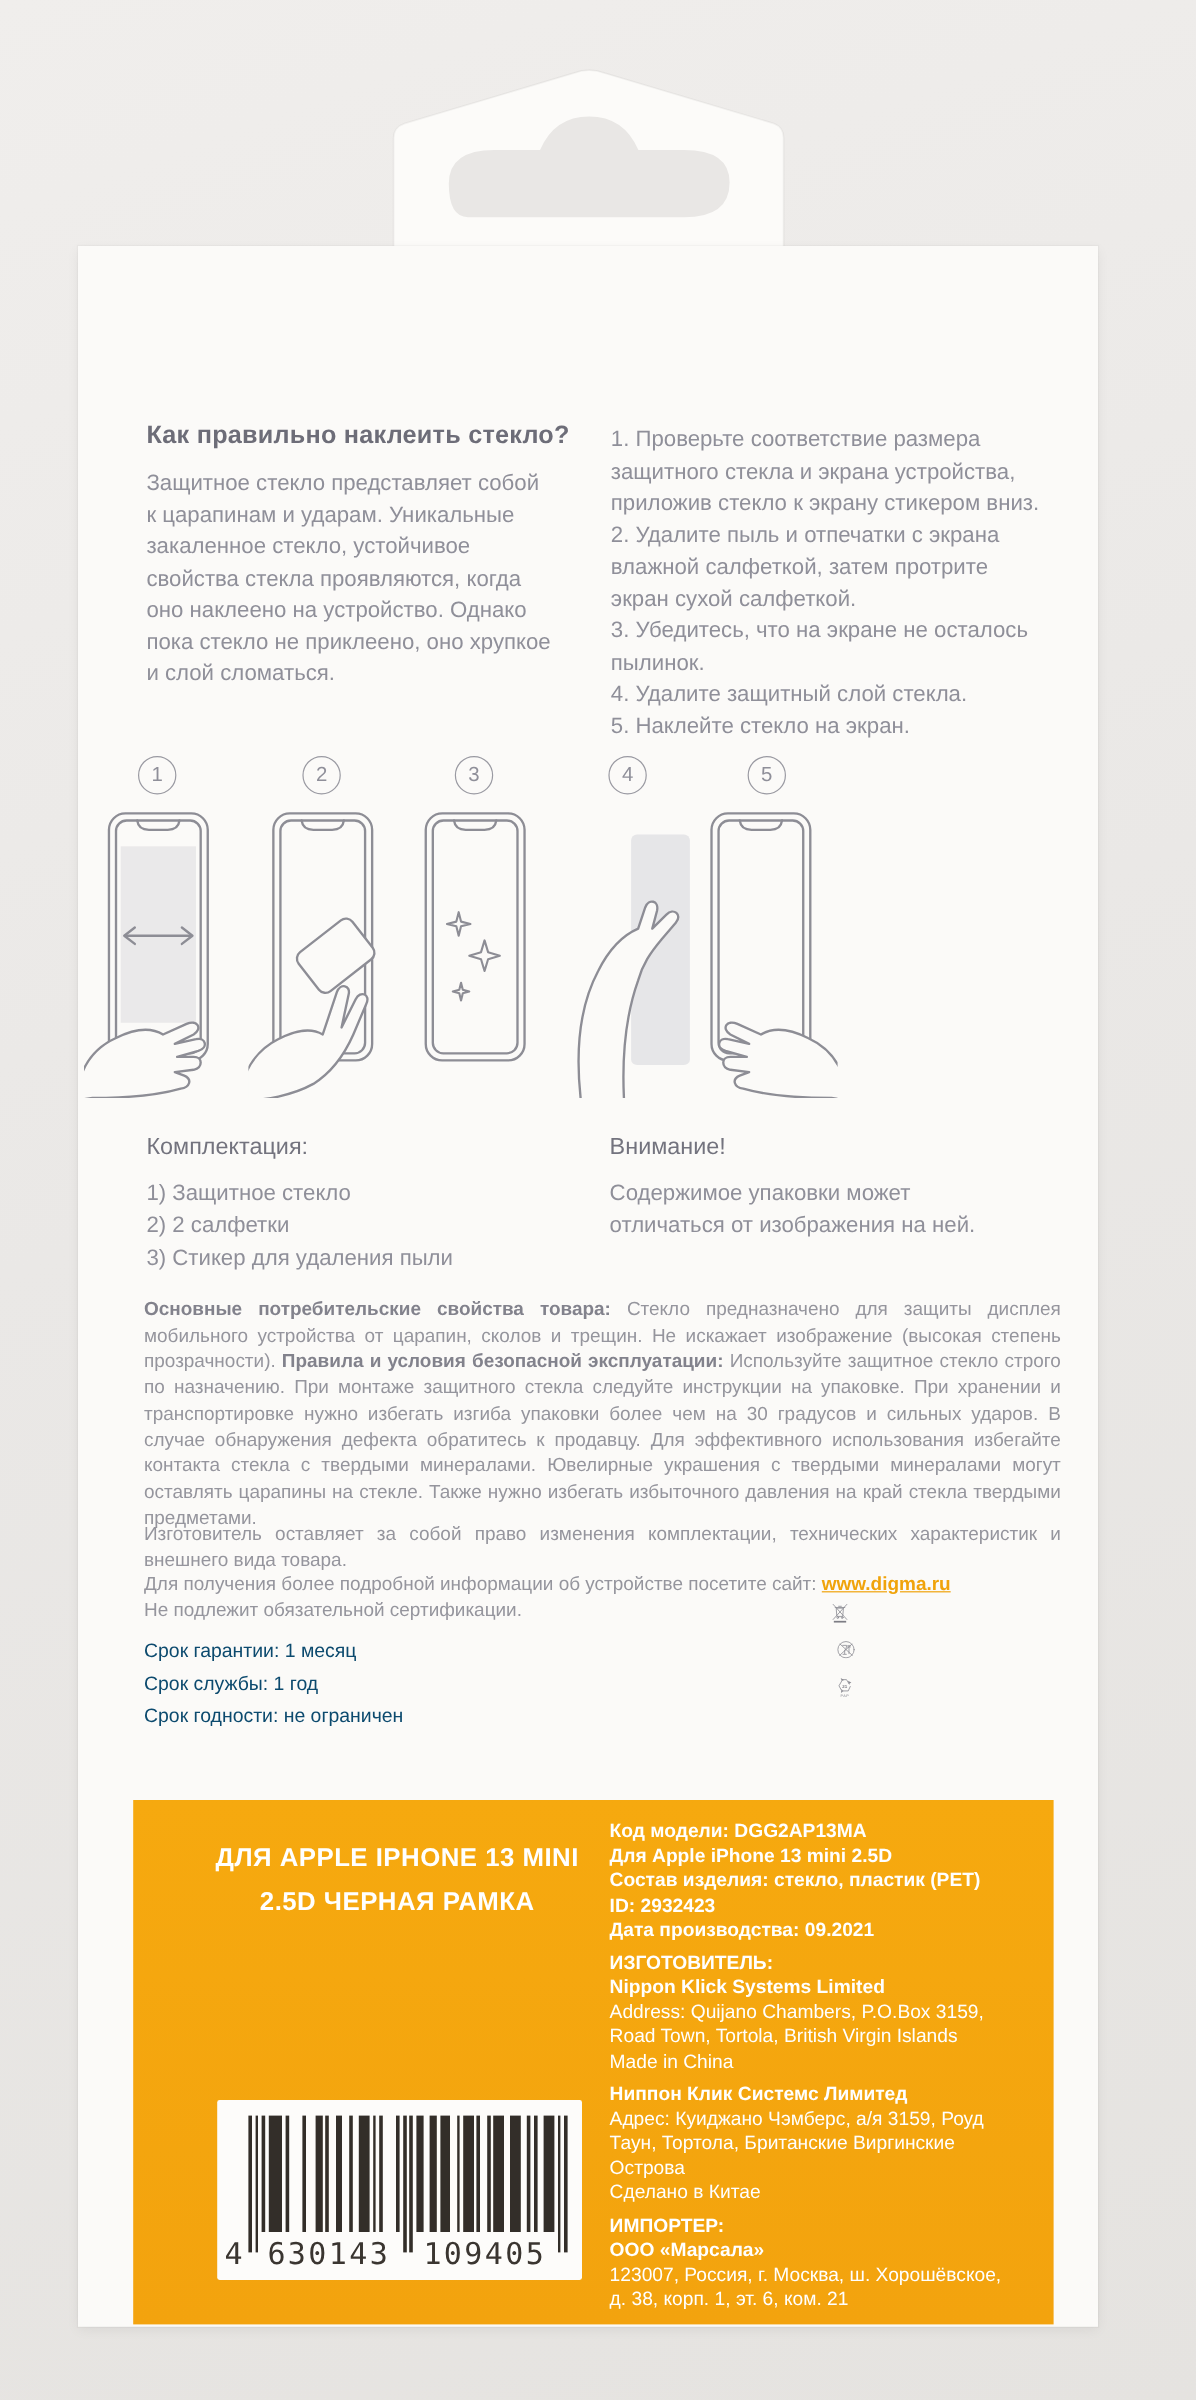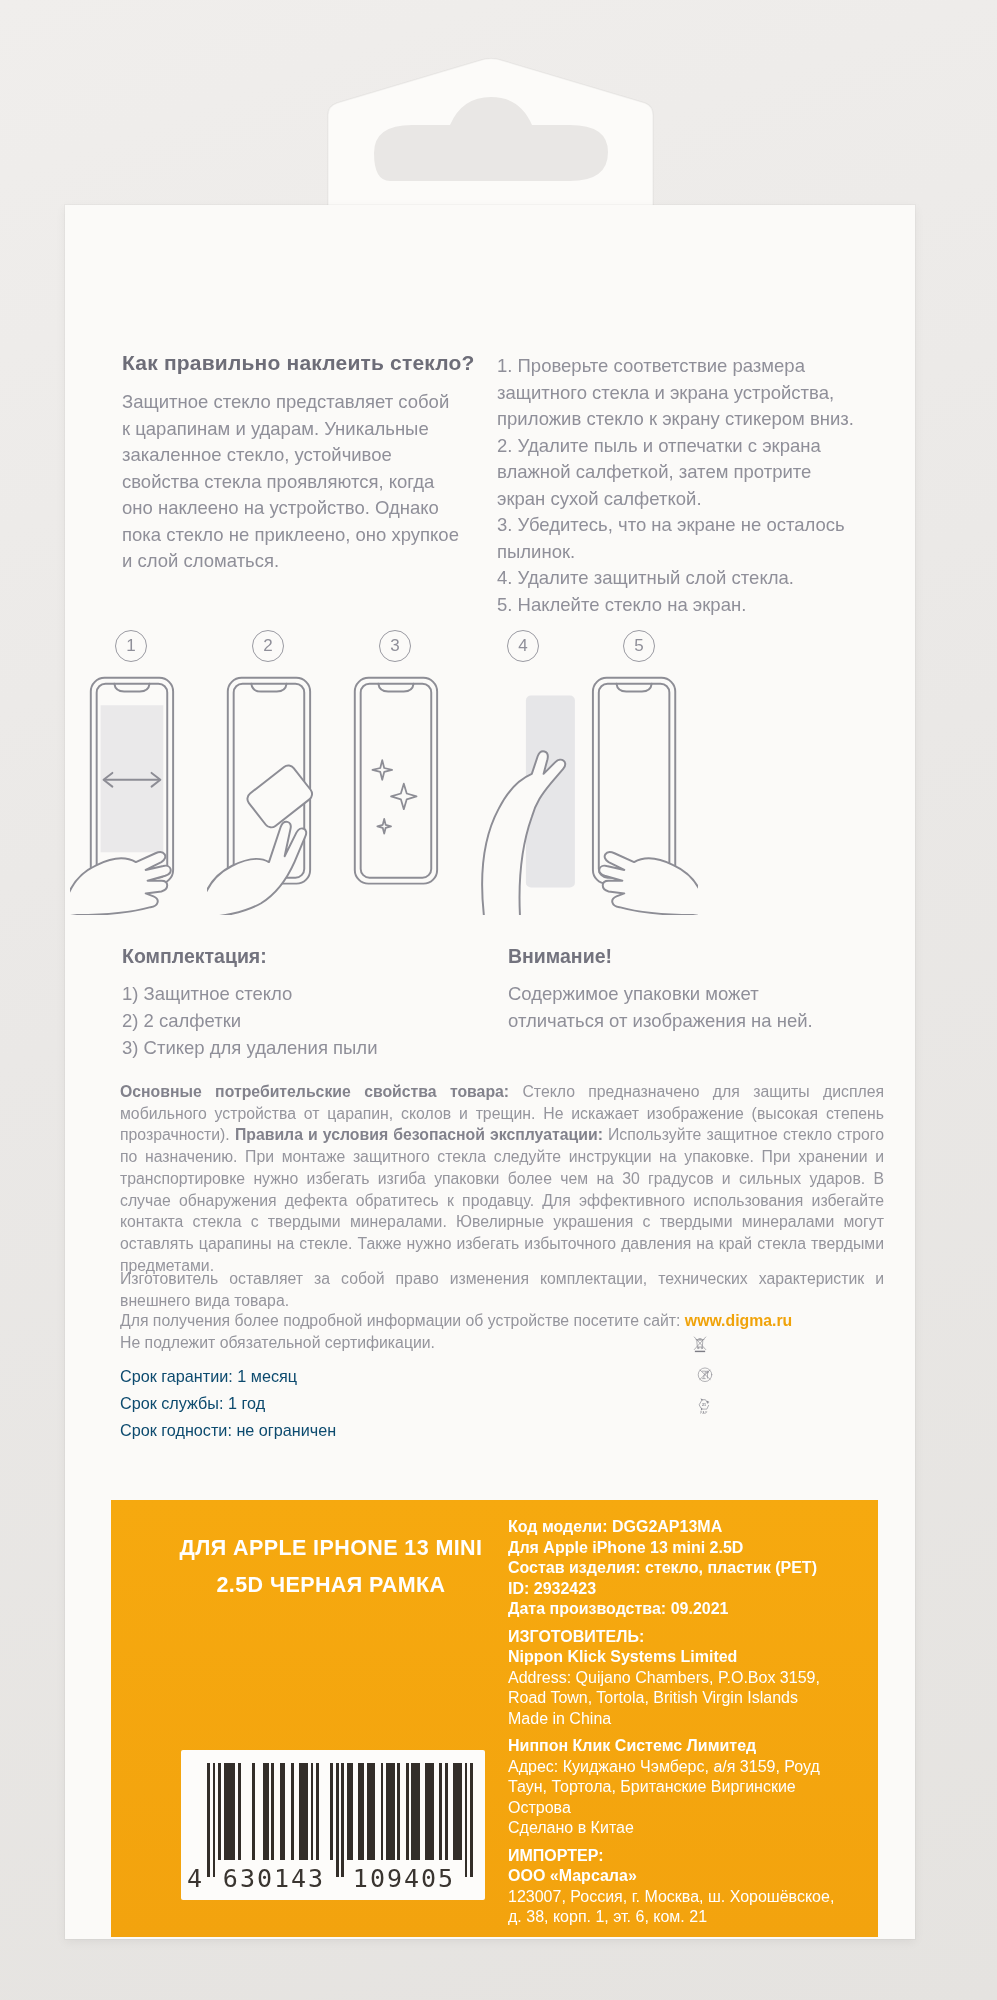--- a/index.html
+++ b/index.html
@@ -13,47 +13,47 @@
   .card{
     position:absolute;left:65px;top:205px;width:850px;height:1734px;
     background:#fbfaf8;
     box-shadow:0 0 0 1px rgba(0,0,0,0.025), 0 3px 10px rgba(0,0,0,0.06);
   }
   .card *{position:absolute;}
   .howto-title{left:57px;top:146px;margin:0;font-size:21px;font-weight:bold;color:#6d6d78;letter-spacing:.2px;}
   .intro{left:57px;top:184px;width:360px;font-size:18.5px;line-height:26.5px;color:#8f8f99;}
   .intro div{position:static;}
   .steps-text{left:432px;top:148px;width:420px;font-size:18.5px;line-height:26.5px;color:#8f8f99;}
-  .steps-text div{position:static;}
+  .steps-text div{position:static;margin-left:12px;}
   .steps-icons{left:0;top:415px;width:760px;height:300px;}
   .step-col{width:120px;height:300px;}
   .step-col:nth-child(1){left:5px;top:0;}
   .step-col:nth-child(2){left:142px;top:0;}
   .step-col:nth-child(3){left:269px;top:0;}
   .step-col:nth-child(4){left:397px;top:0;}
   .step-col:nth-child(5){left:513px;top:0;}
   .step-num{
     left:45px;top:10px;width:30px;height:30px;border:1.5px solid #9a9aa2;border-radius:50%;
     color:#8f8f99;font-size:17px;line-height:30px;text-align:center;
   }
   .ill{left:0;top:50px;width:120px;height:245px;}
   .contents{left:57px;top:740px;width:340px;}
-  .contents h2, .attention h2{position:static;margin:0;font-size:19.5px;font-weight:bold;color:#73737e;}
+  .contents h2, .attention h2{position:static;margin:0;font-size:19.5px;font-weight:normal;color:#73737e;}
   .contents .itm{position:static;font-size:18.5px;line-height:27px;color:#8f8f99;}
   .contents .itm:first-of-type{margin-top:12px;}
   .attention{left:443px;top:740px;width:320px;}
   .attention .ln{position:static;font-size:18.5px;line-height:27px;color:#8f8f99;}
   .attention .ln:first-of-type{margin-top:12px;}
   .legal{left:55px;top:876px;width:764px;margin:0;font-size:15.8px;line-height:21.7px;text-align:justify;color:#95959d;}
   .legal b{color:#82828c;}
   .legal span,.legal b{position:static;}
   .legal2{left:55px;top:1063px;width:764px;margin:0;font-size:15.8px;line-height:21.7px;text-align:justify;color:#95959d;}
   .legal3{left:55px;top:1107px;width:764px;margin:0;font-size:15.8px;color:#95959d;}
   .legal3 span{position:static;}
-  .legal3 .link{color:#f0a30a;font-weight:bold;}
+  .legal3 .link{color:#f0a30a;font-weight:bold;text-decoration:underline;}
   .legal4{left:55px;top:1129px;margin:0;font-size:15.8px;color:#95959d;}
   .srok{left:55px;top:1158px;width:320px;font-size:16.2px;line-height:27px;color:#0c4a6e;}
   .srok div{position:static;}
   .eco{left:612px;top:1130px;width:220px;height:80px;display:flex;gap:14px;align-items:flex-start;flex-direction:column;}
   .eco svg{position:static;}
   .orange{
     left:46px;top:1295px;width:767px;height:437px;
     background:linear-gradient(180deg,#f6a90f 0%,#f3a30e 100%);
   }
   .o-title{left:50px;top:30px;width:340px;text-align:center;color:#fff;font-weight:bold;font-size:21.5px;line-height:37px;letter-spacing:.4px;}

